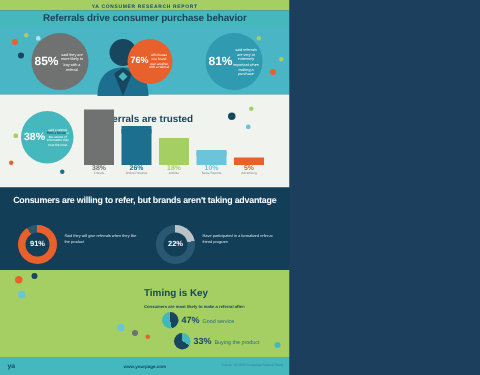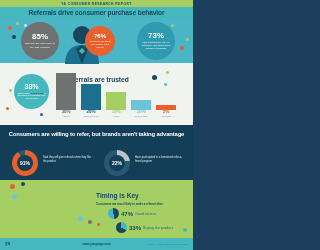--- a/index.html
+++ b/index.html
@@ -33,21 +33,21 @@
     position: absolute; left: 0; top: 18px; width: 193px; height: 45px;
     background: #4ab5c4; overflow: hidden;
   }
   .sec1:after{
     content:""; position:absolute; left:0; bottom:0; width:193px; height:10px;
     background:#4ab5c4;
   }
 
   .circ {
     position: absolute; border-radius: 50%;
-    display: flex; flex-direction: column; align-items: center; justify-content: center;
+    display: flex; flex-direction: row; align-items: center; justify-content: center;
     text-align: center; color: #fff; padding: 1px 2px;
   }
   .circ .big { font-weight: bold; line-height: 1; }
   .circ .sml { font-size: 2.5px; line-height: 1.25; margin-top: 1.2px; }
 
   #c85 { left: 21px; top: 22px; width: 38px; height: 38px; background: #6f7271; }
   #c85 .big { font-size: 8px; }
   #c76 { left: 85px; top: 26px; width: 30px; height: 30px; background: #e8612c; z-index: 4;}
   #c76 .big { font-size: 6px; }
   #c76 .sml { font-size: 2.2px; }
@@ -187,21 +187,21 @@
 
   <div class="circ" id="c85">
     <span class="big">85%</span>
     <span class="sml">said they are more likely to buy with a referral</span>
   </div>
   <div class="circ" id="c76">
     <span class="big">76%</span>
     <span class="sml">will choose one brand over another with a referral</span>
   </div>
   <div class="circ" id="c52">
-    <span class="big">73%</span>
+    <span class="big">81%</span>
     <span class="sml">said referrals are very or extremely important when making a purchase</span>
   </div>
 
   <div class="sec2">
     <div class="sec2-title">Referrals are trusted</div>
 
     <div class="bar" style="left:56px;width:20px;">
       <div class="cap" style="top:-6px;height:0;border-bottom:6px solid #6f7271;border-left-width:0;border-right-width:0;"></div>
       <div class="body" style="height:34px;background:#6f7271;"></div>
     </div>

